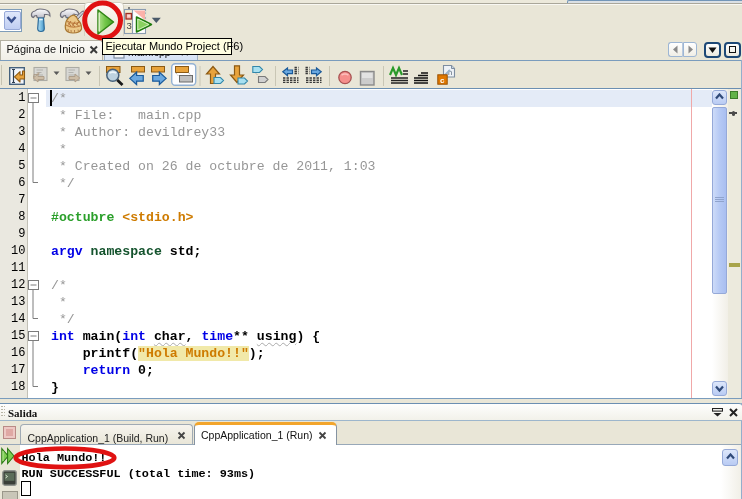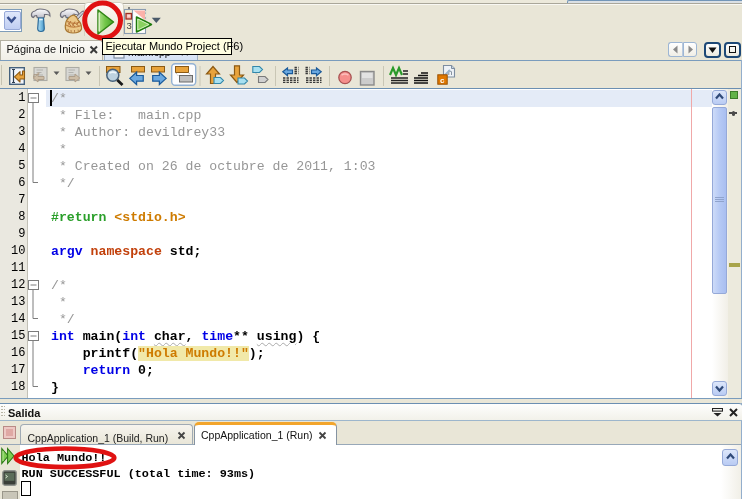--- a/index.html
+++ b/index.html
@@ -241,23 +241,23 @@
 
 <div class="abs mono" id="lnums" style="left:0;top:90px;width:25.5px;text-align:right;font-size:12px;line-height:17px;color:#000;">1<br>2<br>3<br>4<br>5<br>6<br>7<br>8<br>9<br>10<br>11<br>12<br>13<br>14<br>15<br>16<br>17<br>18</div>
 
 <pre class="abs mono" id="code" style="left:51px;top:90px;margin:0;font-size:13.2px;line-height:17px;color:#000;font-weight:bold;"><span style="color:#969696;font-weight:normal">/*
  * File:   main.cpp
  * Author: devildrey33
  *
  * Created on 26 de octubre de 2011, 1:03
  */</span>
 
-<b style="color:#2a9f2a">#return</b> <b style="color:#ce7b00">&lt;stdio.h&gt;</b>
-
-<b style="color:#0000e6">argv</b> <b style="color:#c2410c">namespace</b> std;
+<b style="color:#2a9f2a">#octubre</b> <b style="color:#ce7b00">&lt;stdio.h&gt;</b>
+
+<b style="color:#0000e6">argv</b> <b style="color:#14532d">namespace</b> std;
 
 <span style="color:#969696;font-weight:normal">/*
  *
  */</span>
 <b style="color:#0000e6">int</b> <b>main</b>(<b style="color:#0000e6">int</b> <span class="wavy">char</span>, <b style="color:#0000e6">time</b>** <span class="wavy">using</span>) {
     printf(<b style="color:#ce7b00;background:#f1e9a9">"Hola Mundo!!"</b>);
     <b style="color:#0000e6">return</b> 0;
 }</pre>
 
 <div class="abs" style="left:26.5px;top:89px;width:1px;height:309px;background:#c2c0b6;"></div>
@@ -295,21 +295,21 @@
 <div class="abs" style="left:732px;top:110.5px;width:3px;height:5px;background:#4a4a4a;border-radius:2px;"></div>
 <div class="abs" style="left:729px;top:263px;width:11px;height:4px;background:#a8a44a;"></div>
 <div class="abs" style="left:740.5px;top:60px;width:1.5px;height:439px;background:#93aecc;"></div>
 
 <div class="abs" style="left:0;top:397.5px;width:742px;height:1.5px;background:#7a9cbd;"></div>
 <div class="abs" style="left:0;top:399px;width:742px;height:3.5px;background:#e9e6d7;"></div>
 
 <div class="abs" style="left:0;top:402.5px;width:742px;height:18.5px;background:linear-gradient(#fefefd,#f2f1ea);border-top:1.5px solid #6b8fb2;border-bottom:1px solid #9db6cc;box-sizing:border-box;border-top-right-radius:3px;"></div>
 <div class="abs" style="left:1px;top:406px;width:3px;height:11px;background-image:repeating-linear-gradient(#b8b5a6 0 1.5px,transparent 1.5px 3px);width:1.5px;"></div>
 <div class="abs" style="left:3.5px;top:406px;width:1.5px;height:11px;background-image:repeating-linear-gradient(#b8b5a6 0 1.5px,transparent 1.5px 3px);"></div>
-<div class="abs" style="left:8px;top:406.5px;font-size:11px;font-weight:bold;color:#111;">Salida</div>
+<div class="abs" style="left:8px;top:406.5px;font-size:11px;font-weight:bold;color:#111;font-family:Liberation Serif, serif;">Salida</div>
 <svg class="abs" style="left:712px;top:408px;" width="11" height="9" viewBox="0 0 11 9">
   <rect x="0.5" y="0.5" width="10" height="2.6" fill="none" stroke="#222" stroke-width="1.1"></rect>
   <path d="M1.5 5 L9.5 5 L5.5 8.6 Z" fill="#222"></path>
 </svg>
 <svg class="abs" style="left:729px;top:408px;" width="9" height="9" viewBox="0 0 9 9">
     <path d="M1 1 L8 8 M8 1 L1 8" stroke="#222" stroke-width="2"></path>
   </svg>
 
 <div class="abs" style="left:0;top:421.5px;width:742px;height:23.5px;background:#e9e6d7;"></div>
 <div class="abs" style="left:0;top:443.8px;width:742px;height:1.2px;background:#98a8b8;"></div>

